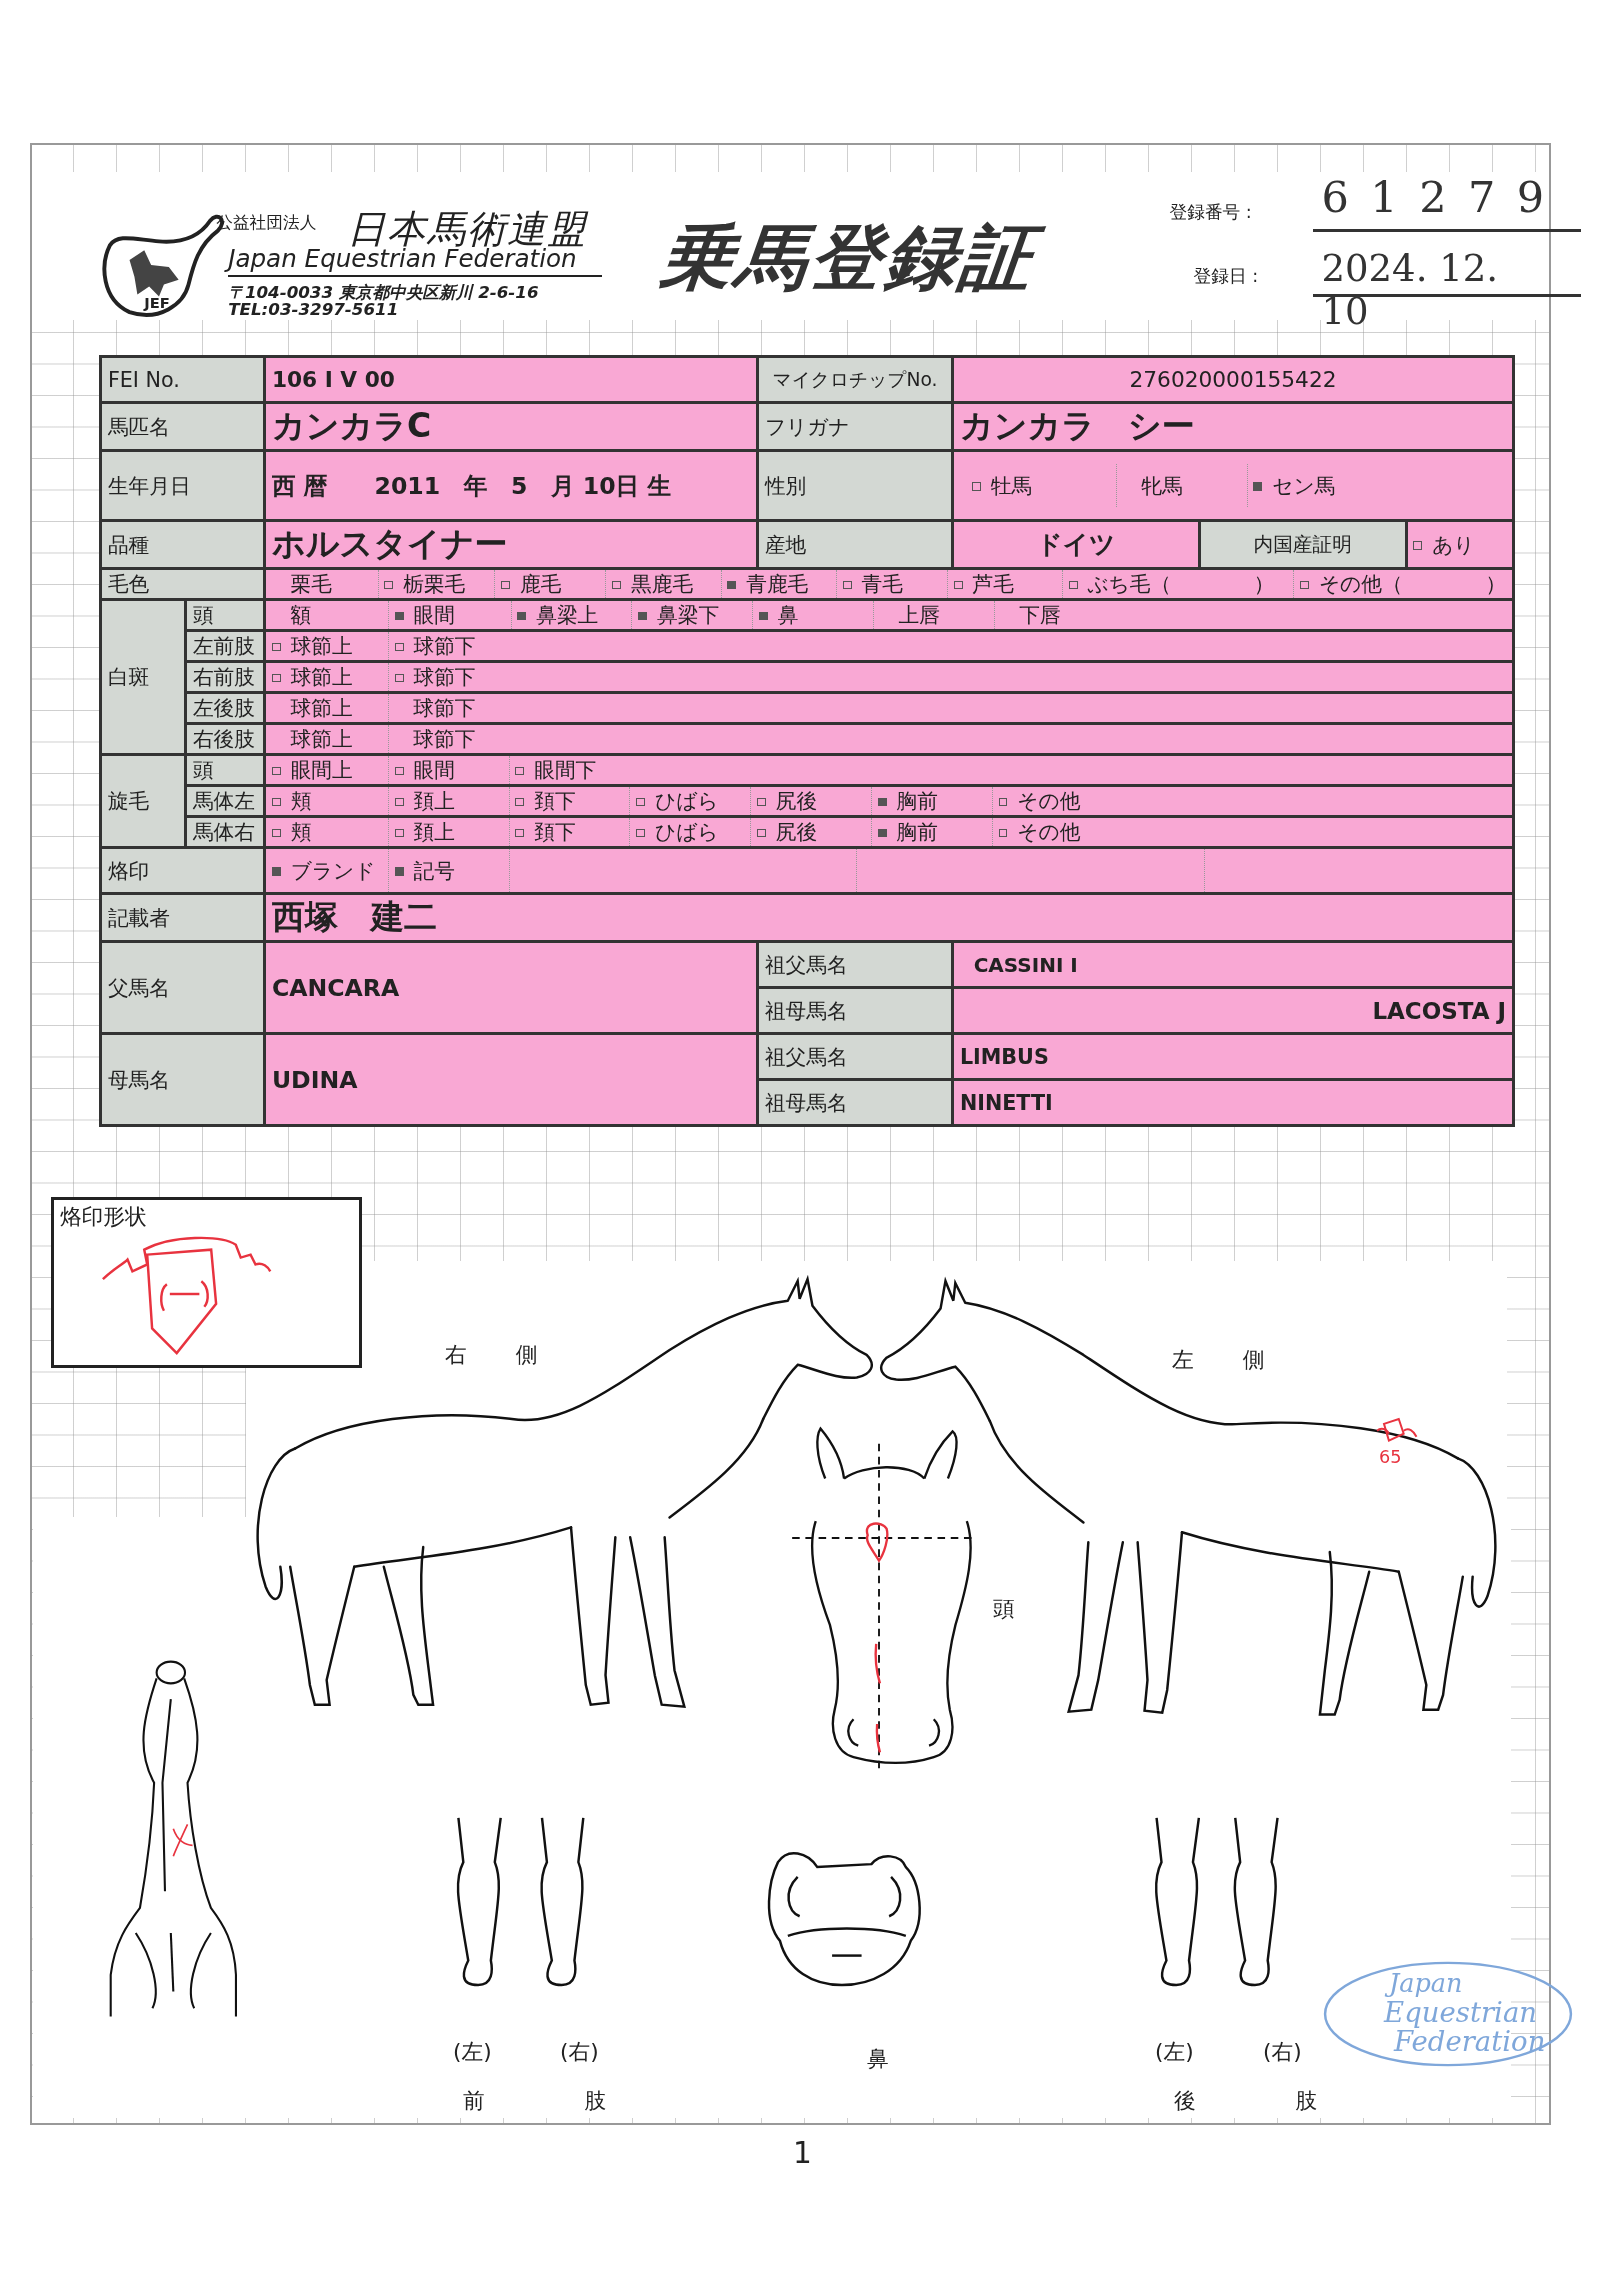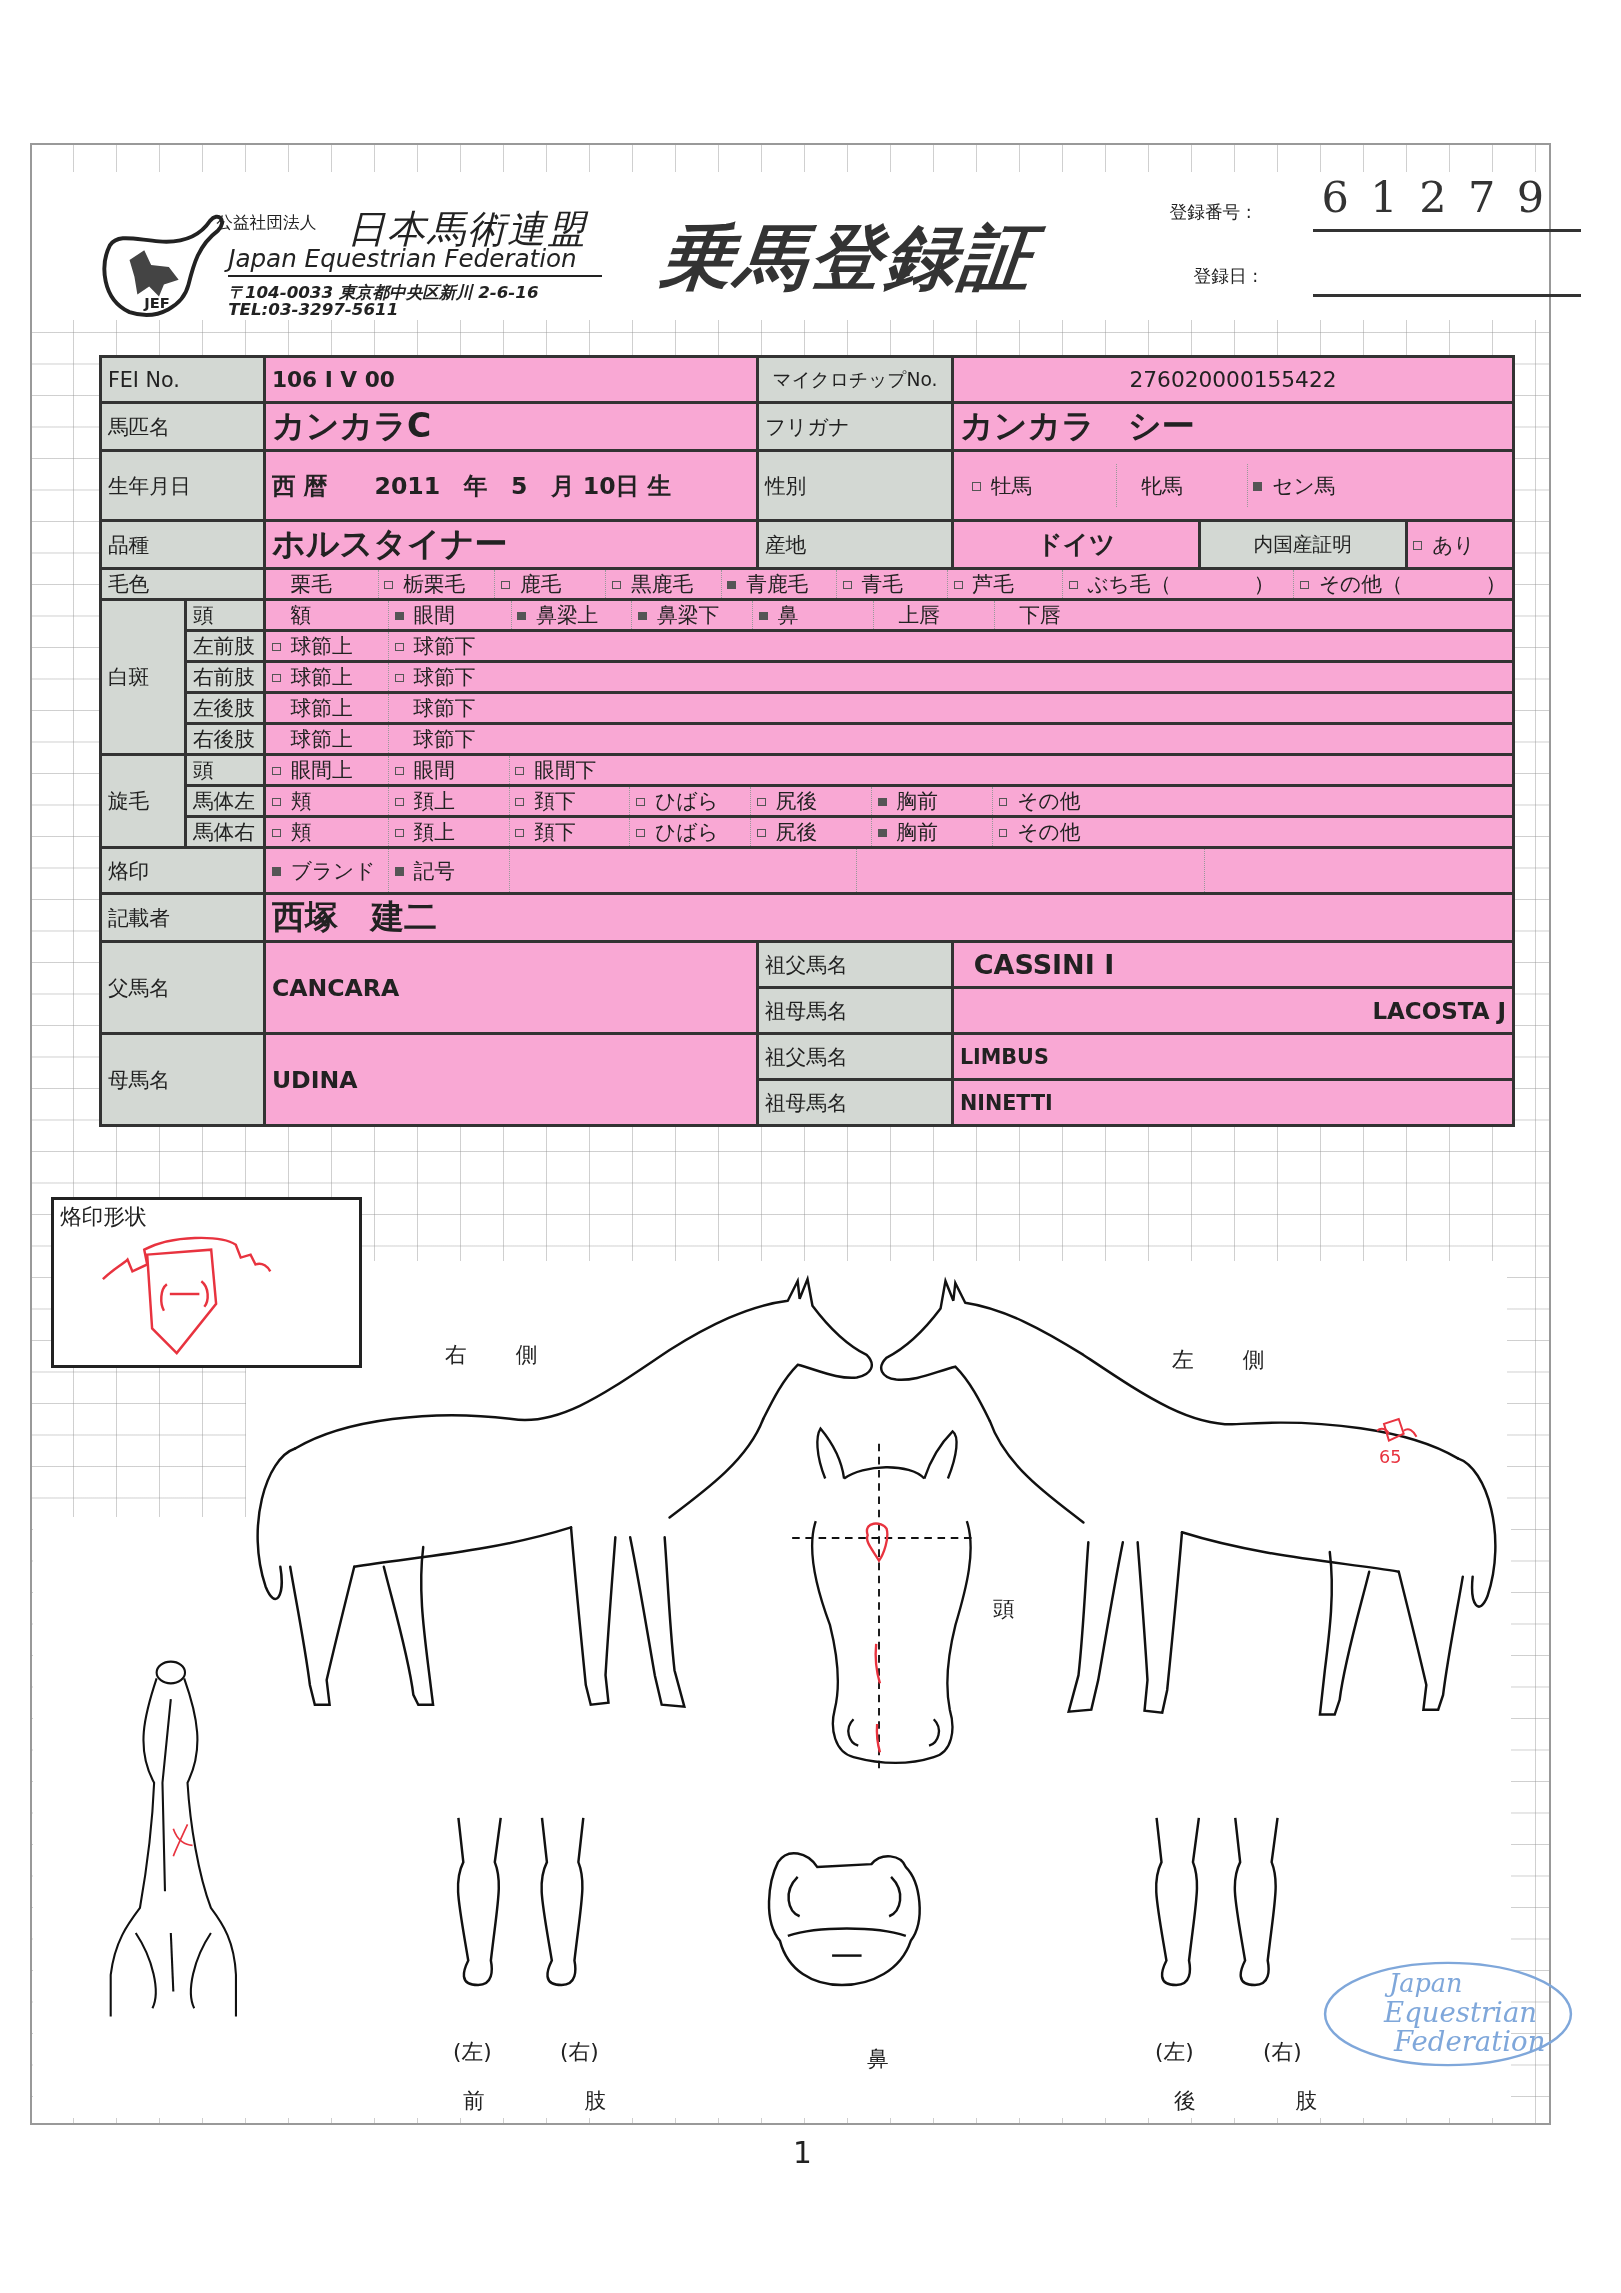--- a/index.html
+++ b/index.html
@@ -61,20 +61,21 @@
     <div class="org-addr">
       <div>〒104-0033 東京都中央区新川 2-6-16</div>
       <div>TEL:03-3297-5611</div>
     </div>
   </div>
   <div class="doc-title">乗馬登録証</div>
   <div class="reg-label" style="left:1138px;top:27.6px;">登録番号 :</div>
   <div class="reg-value" style="left:1290px;top:0px;font-size:43px;letter-spacing:3.9px;">6 1 2 7 9</div>
   <div class="reg-line" style="left:1281px;top:57px;width:268px;"></div>
   <div class="reg-label" style="left:1162px;top:92px;">登録日 :</div>
+  <div class="reg-value" style="left:1290px;top:75px;font-size:37px;">2024. 12. 10</div>
   <div class="reg-line" style="left:1281px;top:122px;width:268px;"></div>
 </div>
 
 <table class="main">
   <colgroup>
     <col style="width:85px">
       <col style="width:79px">
       <col style="width:493px">
       <col style="width:195px">
       <col style="width:561px">
@@ -285,21 +286,21 @@
     </td>
   </tr>
   <tr>
     <td class="lab" colspan="2">記載者</td>
     <td colspan="3" class="val">西塚　建二</td>
   </tr>
   <tr>
     <td class="lab" colspan="2" rowspan="2">父馬名</td>
     <td class="val" rowspan="2" style="font-size:23.6px;">CANCARA</td>
     <td class="lab">祖父馬名</td>
-    <td class="val" style="font-size:27px;padding-left:19.7px;">CASSINI I</td>
+    <td class="val" style="font-size:20px;padding-left:19.7px;">CASSINI I</td>
   </tr>
   <tr>
     <td class="lab">祖母馬名</td>
     <td class="val" style="font-size:23px;text-align:right;">LACOSTA  J</td>
   </tr>
   <tr>
     <td class="lab" colspan="2" rowspan="2">母馬名</td>
     <td class="val" rowspan="2" style="font-size:23.6px;">UDINA</td>
     <td class="lab">祖父馬名</td>
     <td class="val" style="font-size:20.7px;">LIMBUS</td>

